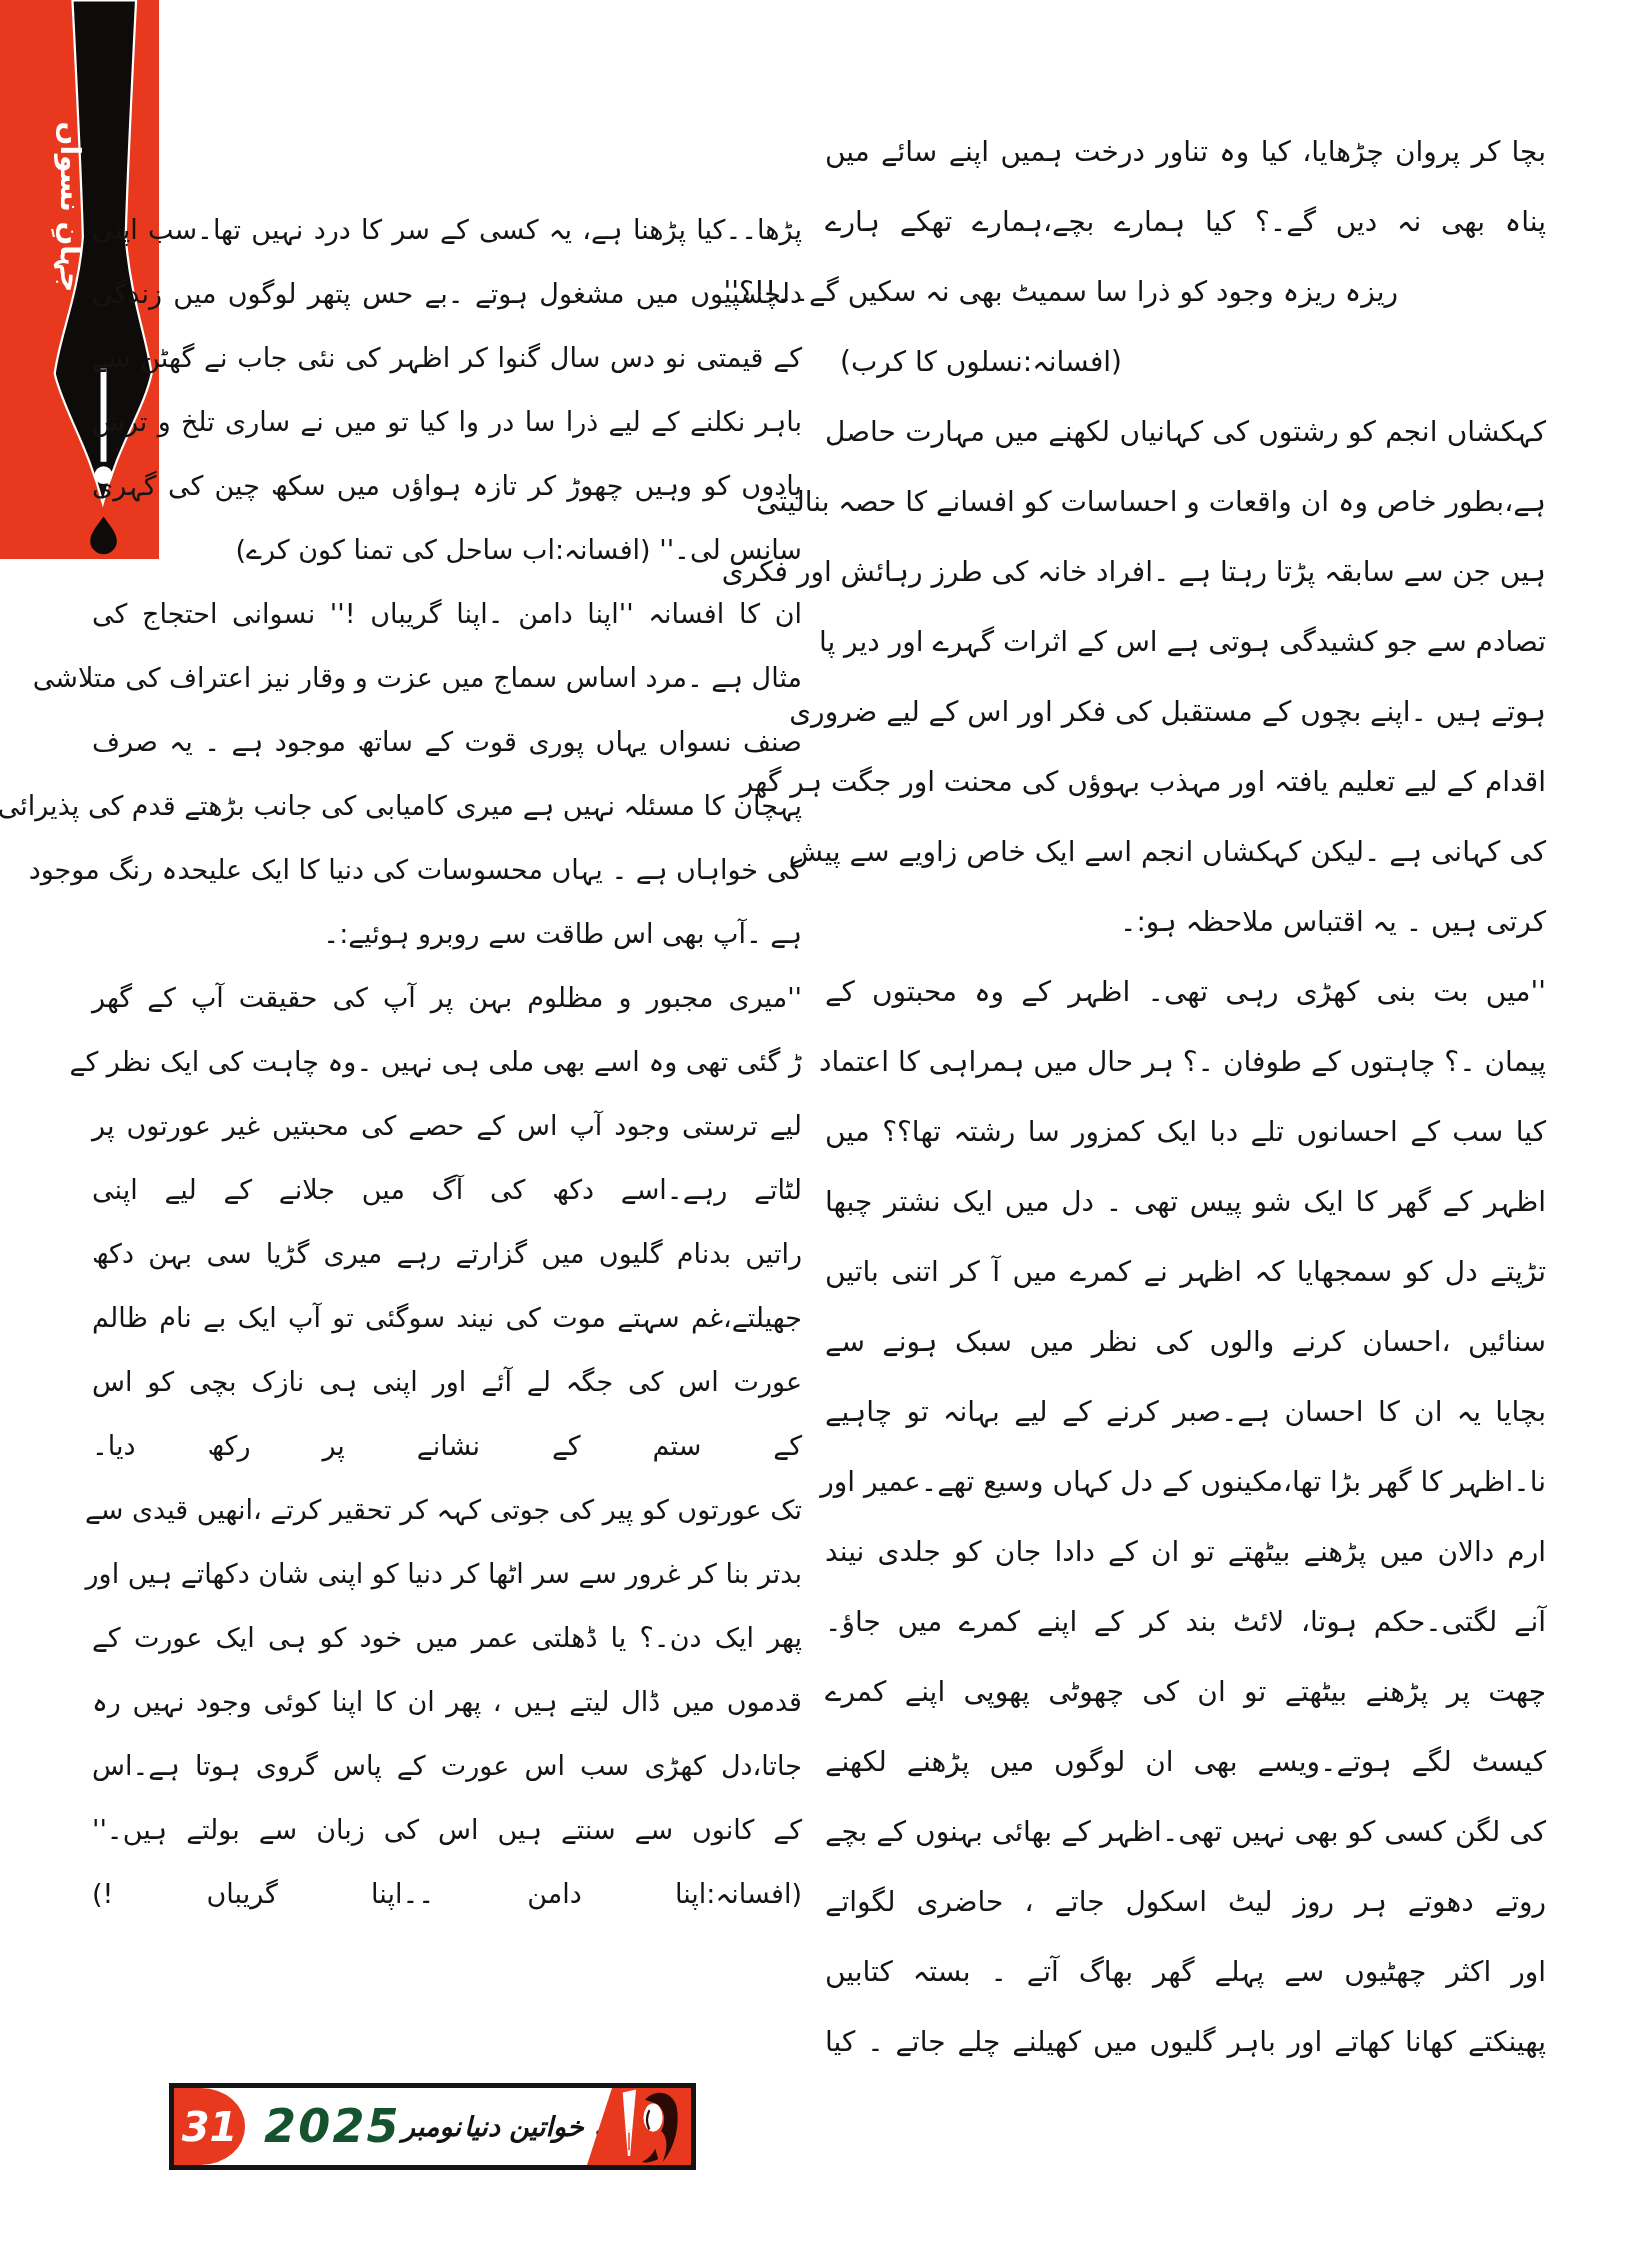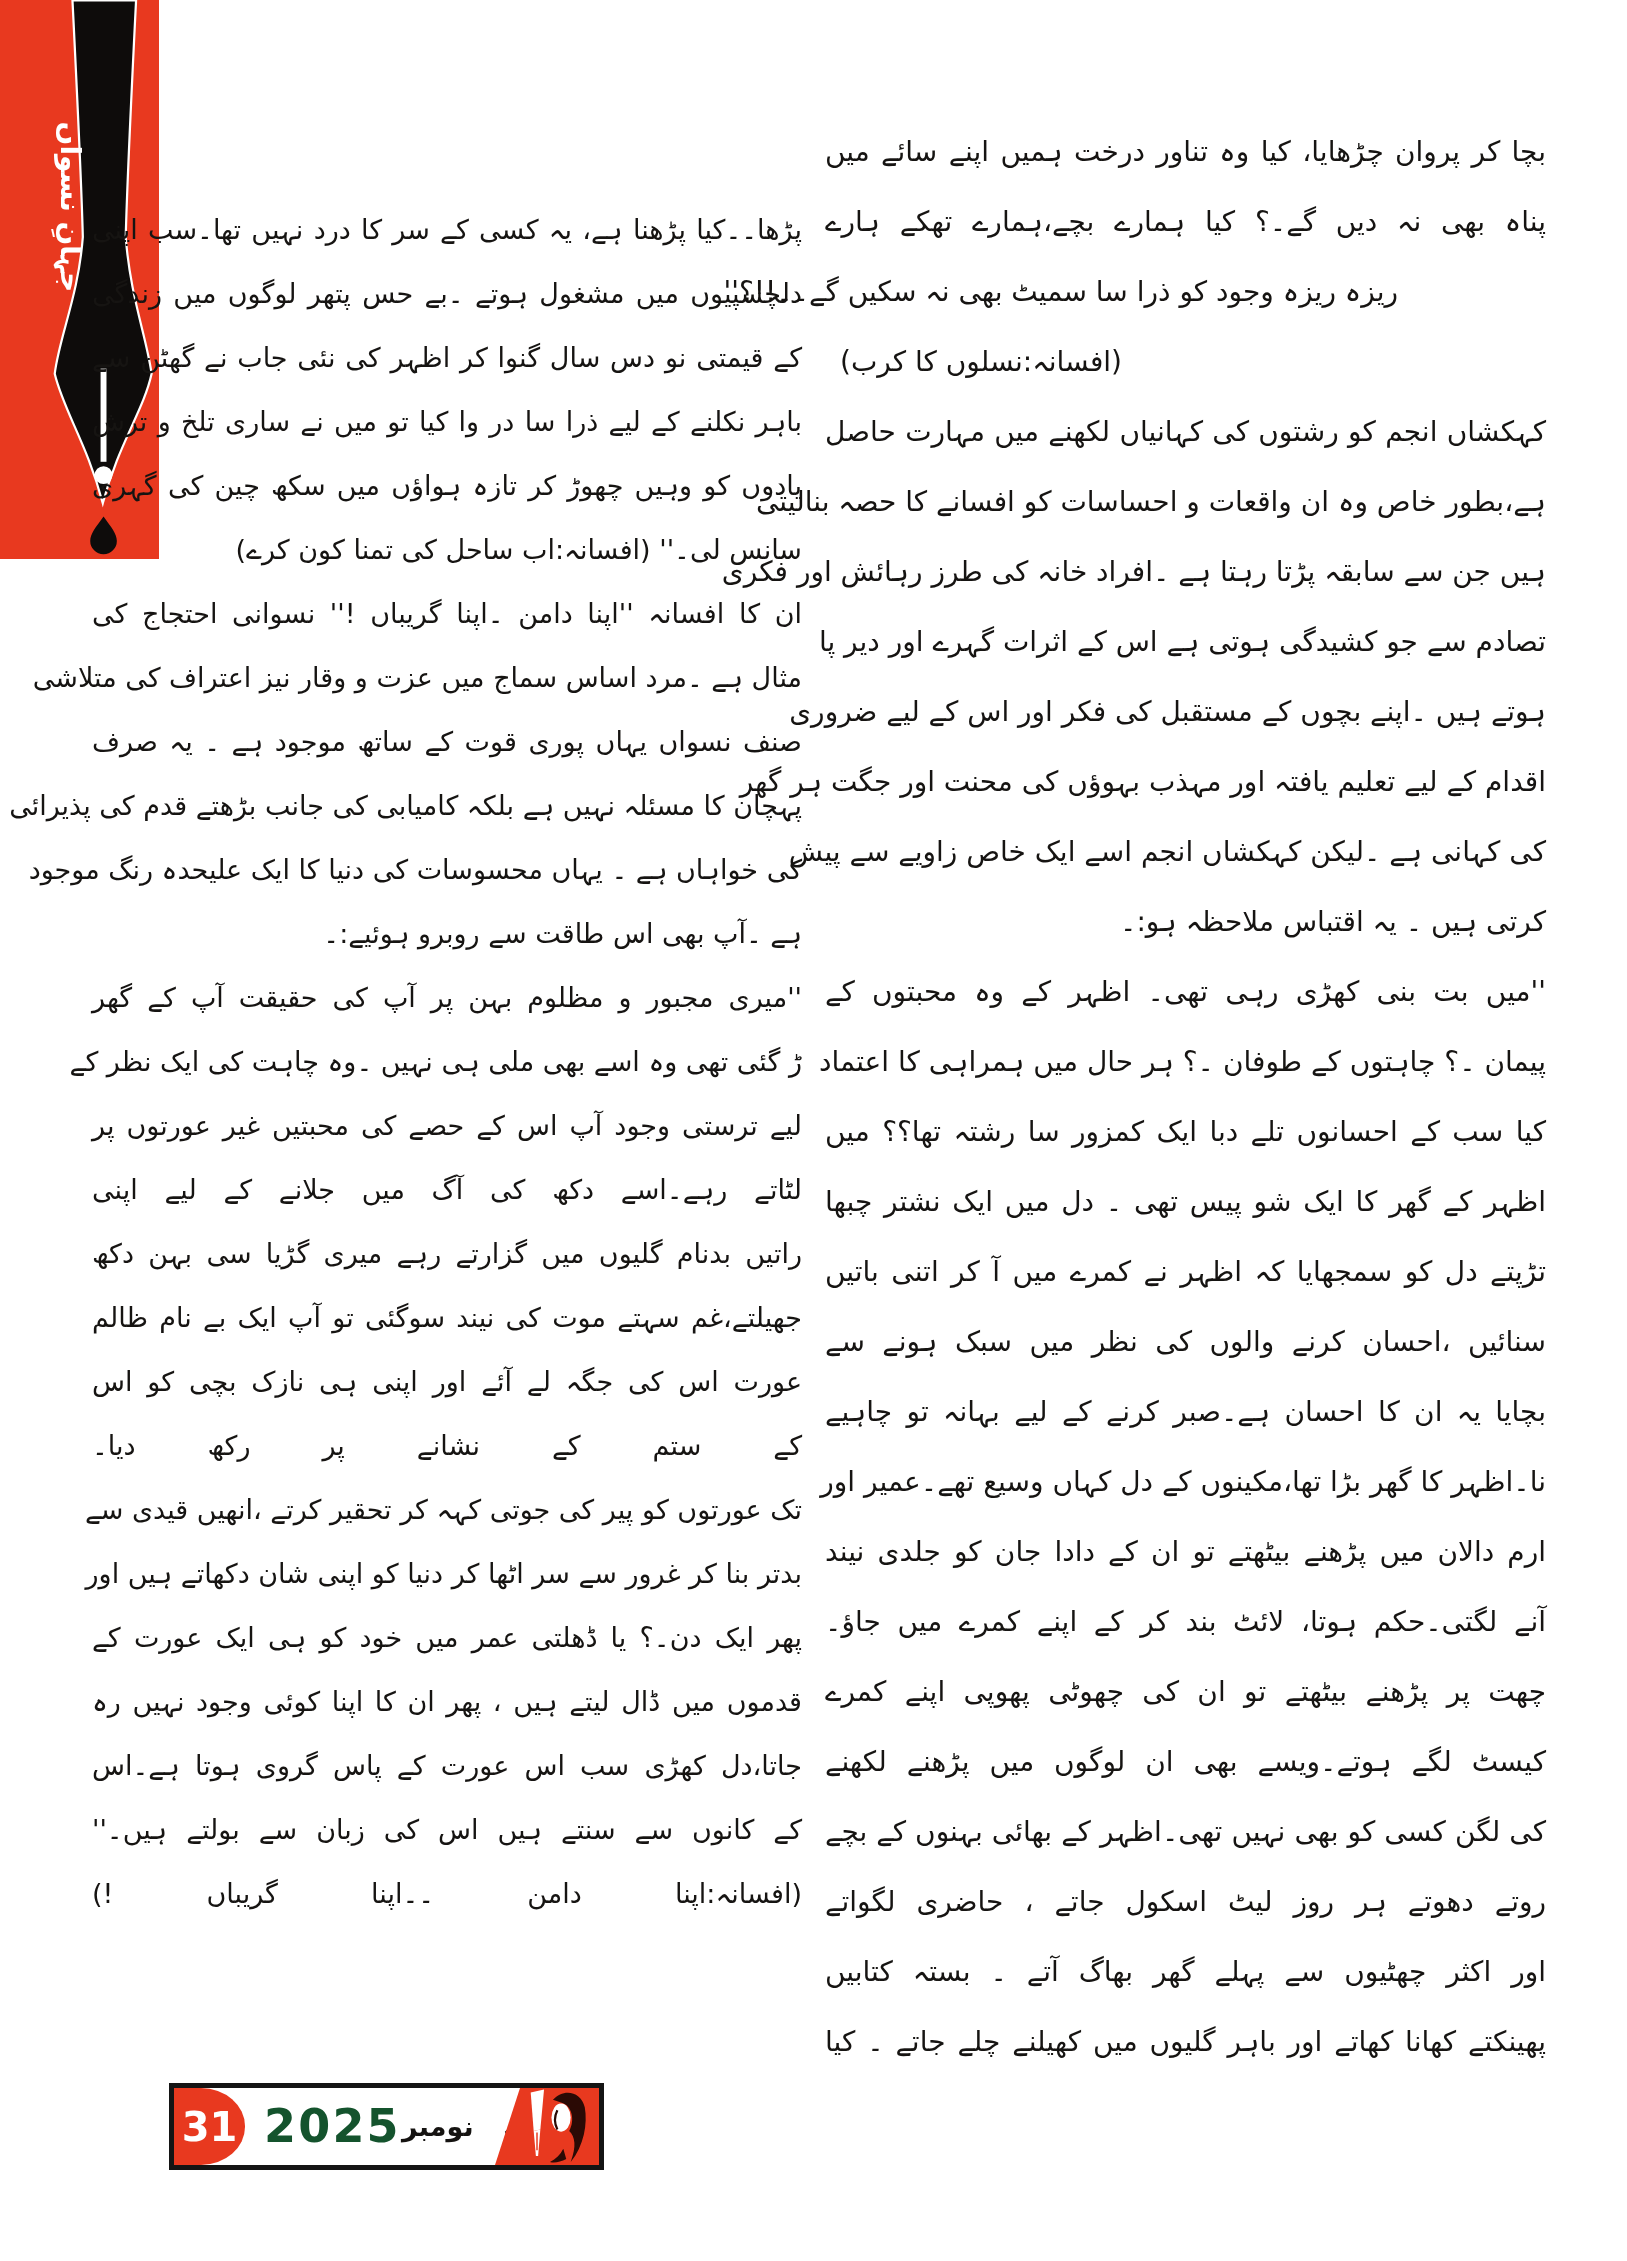--- a/index.html
+++ b/index.html
@@ -29,22 +29,22 @@
   .col-right .text-line:nth-child(3){padding-left:0;padding-right:148px;text-align-last:right;}
   .col-right .text-line:nth-child(4){text-align-last:left;padding-left:15px;}
   .col-right .text-line:nth-child(12){text-align-last:right;}
   .col-left  .text-line:nth-child(6){text-align-last:right;}
   .col-left  .text-line:nth-child(12){text-align-last:right;}
   .col-left  .text-line:nth-child(21){text-align-last:right;}
   .col-left  .text-line:nth-child(29){text-align-last:center;}
 
   
   .footer-banner{
-    position:absolute;left:169px;top:2083px;width:435px;height:87px;
-    background:#ffffff;border:5.2px solid #141414;box-sizing:border-box;overflow:hidden;
+    position:absolute;left:169px;top:2083px;width:527px;height:87px;
+    background:#ffffff;border:5.2px solid #141414;box-sizing:border-box;overflow:hidden;font-style:italic;
   }
   .banner-red-left{
     position:absolute;left:0;top:0;bottom:0;width:71px;background:#e8391f;
     border-top-right-radius:44px 38px;border-bottom-right-radius:44px 38px;
     display:flex;align-items:center;justify-content:center;
   }
   .banner-page-number{color:#ffffff;font-size:40px;font-weight:bold;}
   .banner-year{position:absolute;left:90px;top:0;height:77px;line-height:77px;
     font-size:46px;font-weight:bold;color:#14532d;letter-spacing:2.2px;}
   .banner-month{position:absolute;left:228px;top:0;height:77px;line-height:77px;
@@ -111,21 +111,21 @@
   <div class="col col-left">
       <div class="text-line">پڑھا۔۔کیا پڑھنا ہے، یہ کسی کے سر کا درد نہیں تھا۔سب اپنی</div>
       <div class="text-line">دلچسپیوں میں مشغول ہوتے ۔بے حس پتھر لوگوں میں زندگی</div>
       <div class="text-line">کے قیمتی نو دس سال گنوا کر اظہر کی نئی جاب نے گھٹن سے</div>
       <div class="text-line">باہر نکلنے کے لیے ذرا سا در وا کیا تو میں نے ساری تلخ و ترش</div>
       <div class="text-line">یادوں کو وہیں چھوڑ کر تازہ ہواؤں میں سکھ چین کی گہری</div>
       <div class="text-line">سانس لی۔'' (افسانہ:اب ساحل کی تمنا کون کرے)</div>
       <div class="text-line">ان کا افسانہ ''اپنا دامن ۔اپنا گریباں !'' نسوانی احتجاج کی</div>
       <div class="text-line">مثال ہے ۔مرد اساس سماج میں عزت و وقار نیز اعتراف کی متلاشی</div>
       <div class="text-line">صنف نسواں یہاں پوری قوت کے ساتھ موجود ہے ۔ یہ صرف</div>
-      <div class="text-line">پہچان کا مسئلہ نہیں ہے بلکہ کامیابی کی جانب بڑھتے قدم کی پذیرائی</div>
+      <div class="text-line">پہچان کا مسئلہ نہیں ہے میری کامیابی کی جانب بڑھتے قدم کی پذیرائی</div>
       <div class="text-line">کی خواہاں ہے ۔ یہاں محسوسات کی دنیا کا ایک علیحدہ رنگ موجود</div>
       <div class="text-line">ہے ۔آپ بھی اس طاقت سے روبرو ہوئیے:۔</div>
       <div class="text-line">''میری مجبور و مظلوم بہن پر آپ کی حقیقت آپ کے گھر</div>
       <div class="text-line">ڑ گئی تھی وہ اسے بھی ملی ہی نہیں ۔وہ چاہت کی ایک نظر کے</div>
       <div class="text-line">لیے ترستی وجود آپ اس کے حصے کی محبتیں غیر عورتوں پر</div>
       <div class="text-line">لٹاتے رہے۔اسے دکھ کی آگ میں جلانے کے لیے اپنی</div>
       <div class="text-line">راتیں بدنام گلیوں میں گزارتے رہے میری گڑیا سی بہن دکھ</div>
       <div class="text-line">جھیلتے،غم سہتے موت کی نیند سوگئی تو آپ ایک بے نام ظالم</div>
       <div class="text-line">عورت اس کی جگہ لے آئے اور اپنی ہی نازک بچی کو اس</div>
       <div class="text-line">کے ستم کے نشانے پر رکھ دیا۔</div>

